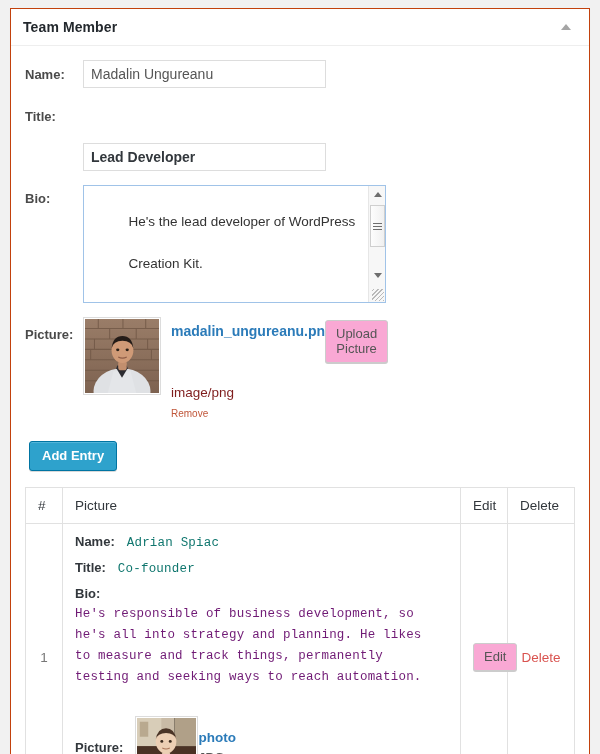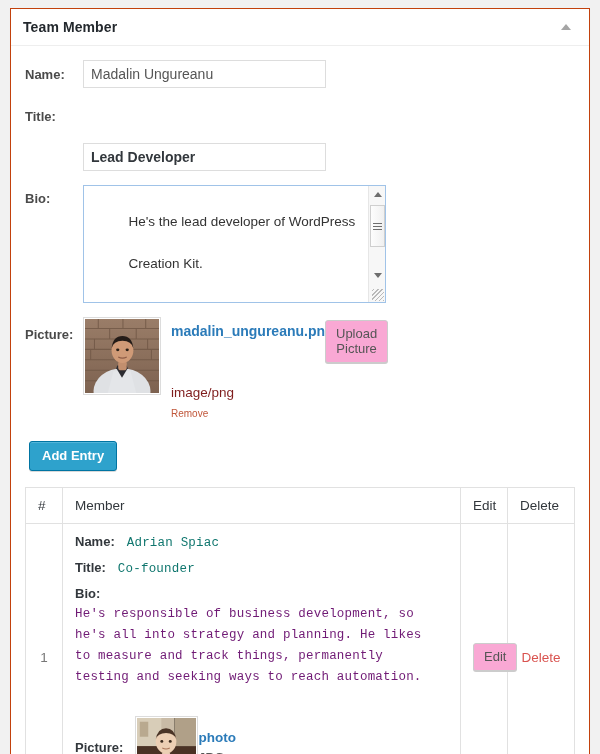--- a/index.html
+++ b/index.html
@@ -408,21 +408,21 @@
     </div>
 
     <div class="add-entry-wrap">
       <button class="btn-primary">Add Entry</button>
     </div>
 
     <table class="entries-table">
       <thead>
         <tr>
           <th class="col-num">#</th>
-          <th>Member</th>
+          <th>Picture</th>
           <th class="col-edit">Edit</th>
           <th class="col-del">Delete</th>
         </tr>
       </thead>
       <tbody>
         <tr>
           <td class="col-num">
             <span class="row-num">1</span>
           </td>
           <td>

